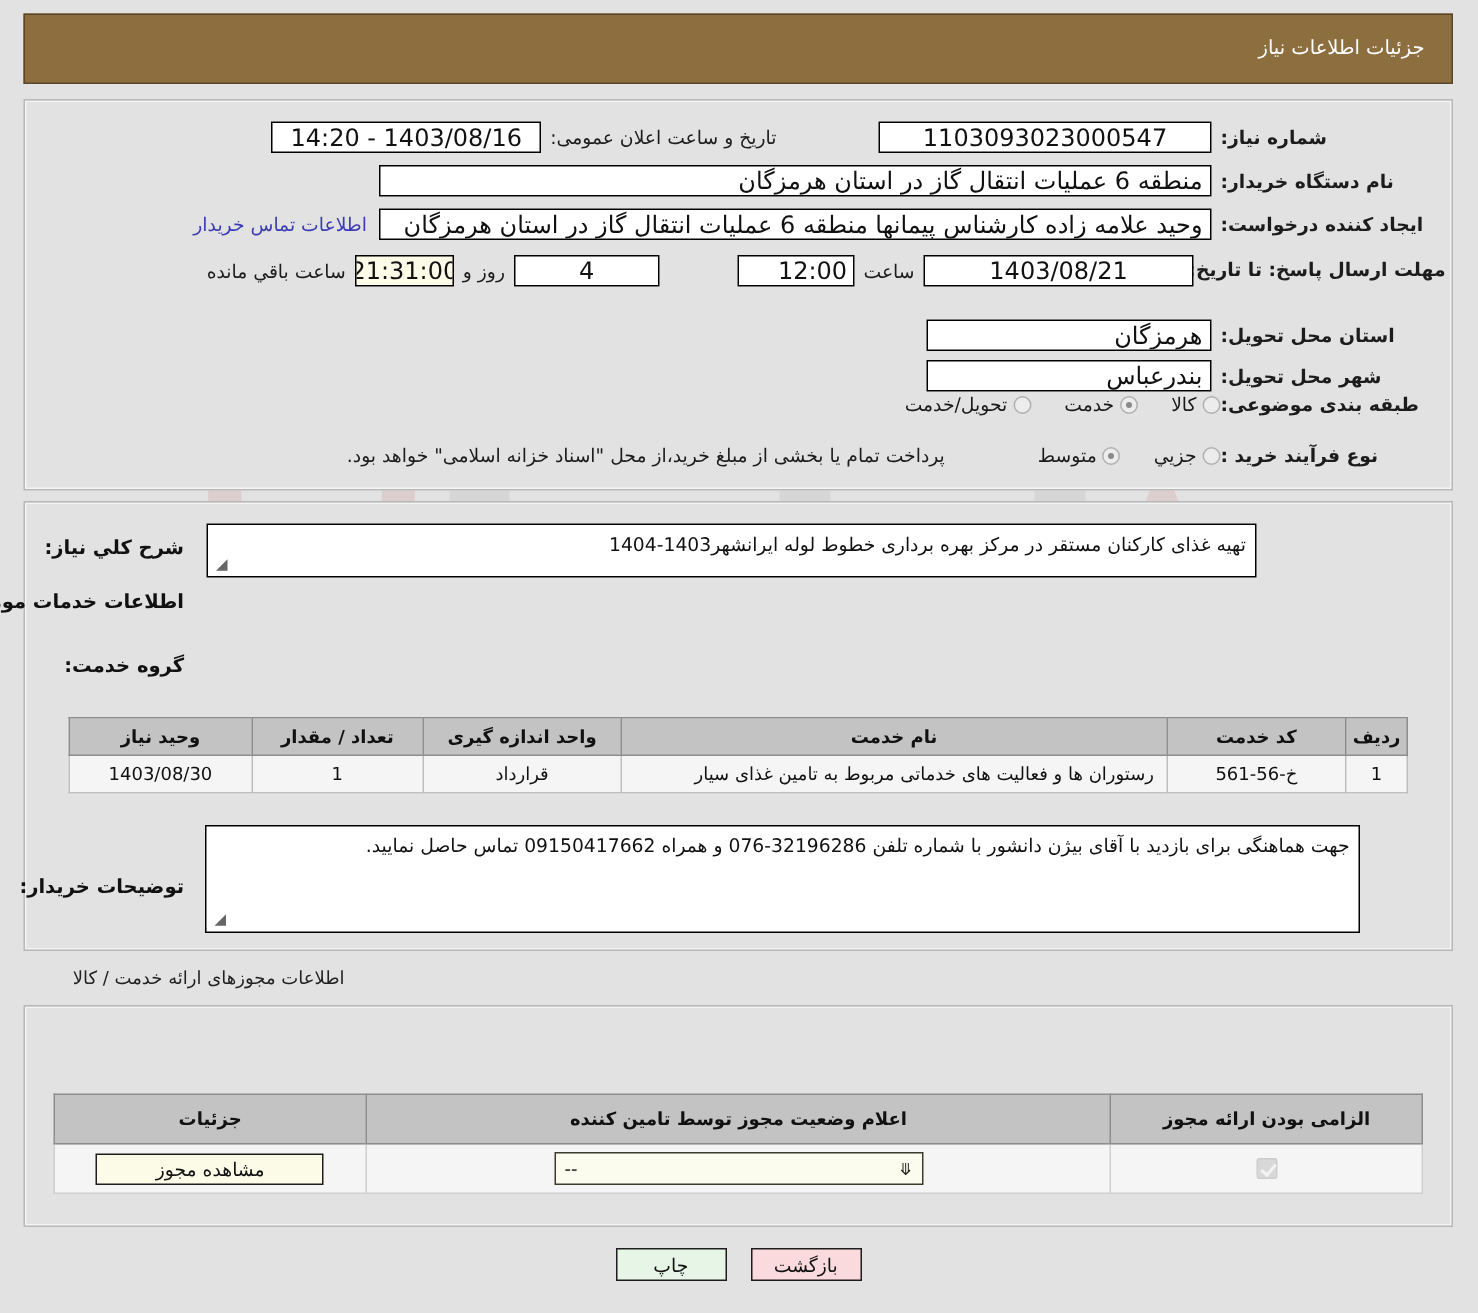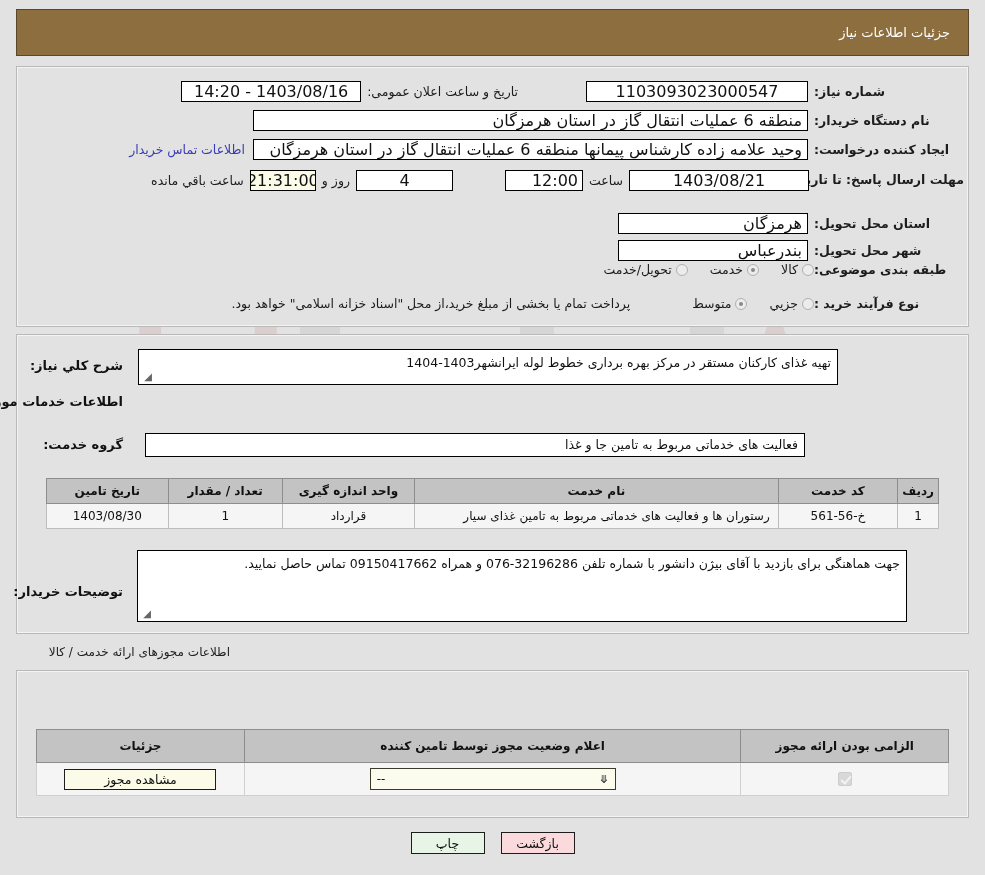--- a/index.html
+++ b/index.html
@@ -326,21 +326,21 @@
   </div>
 
   <div class="row" style="top:139px; right:21px;">
     <span class="lbl lbl-w">ایجاد کننده درخواست:</span>
     <span class="fld rt" style="width:555px; margin-right:6px;">وحید علامه زاده کارشناس پیمانها منطقه 6 عملیات انتقال گاز در استان هرمزگان</span>
     <a class="link" style="margin-right:8px;">اطلاعات تماس خریدار</a>
   </div>
 
   <div class="row" style="top:170px; right:21px;">
     <span class="lbl lbl-w" style="line-height:1.3;">مهلت ارسال پاسخ: تا تاریخ:</span>
-    <span class="fld" style="width:180px; margin-right:5px;">1403/08/21</span>
+    <span class="fld" style="width:180px; margin-right:18px;">1403/08/21</span>
     <span class="inline-lbl">ساعت</span>
     <span class="fld" style="width:78px;padding-left:27px;">12:00</span>
     <span class="fld" style="width:97px; margin-right:52px;">4</span>
     <span class="inline-lbl">روز و</span>
     <span class="fld cream" style="width:66px;">21:31:00</span>
     <span class="inline-lbl">ساعت باقي مانده</span>
   </div>
 
   <div class="row" style="top:213px; right:21px;">
     <span class="lbl lbl-w">استان محل تحویل:</span>
@@ -385,33 +385,30 @@
 
   <div class="section-title bold-lbl" style="top:358px; right:862px;">شرح کلي نیاز:</div>
   <div class="textbox" style="top:349px; right:147px; width:700px; height:36px;">
     <span>تهیه غذای کارکنان مستقر در مرکز بهره برداری خطوط لوله ایرانشهر1403-1404</span>
     <span class="resize-grip">◢</span>
   </div>
 
   <div class="section-title" style="top:394px; right:862px;">اطلاعات خدمات مورد نیاز</div>
 
   <div class="section-title bold-lbl" style="top:437px; right:862px;">گروه خدمت:</div>
-  <div class="textbox" style="top:433px; right:180px; width:660px; height:24px; padding-top:2px;">
-    <span>فعالیت های خدماتی مربوط به تامین جا و غذا</span>
-  </div>
 
   <table class="dt" style="top:478px; right:46px; width:893px;">
     <thead>
       <tr>
         <th style="width:36px;">ردیف</th>
         <th style="width:120px;">کد خدمت</th>
         <th style="width:367px;">نام خدمت</th>
         <th style="width:133px;">واحد اندازه گیری</th>
         <th style="width:115px;">تعداد / مقدار</th>
-        <th style="width:122px;">تاریخ تامین</th>
+        <th style="width:122px;">وحید نیاز</th>
       </tr>
     </thead>
     <tbody>
       <tr>
         <td>1</td>
         <td>خ-56-561</td>
         <td style="text-align:right; padding-right:8px;">رستوران ها و فعالیت های خدماتی مربوط به تامین غذای سیار</td>
         <td>قرارداد</td>
         <td>1</td>
         <td>1403/08/30</td>

